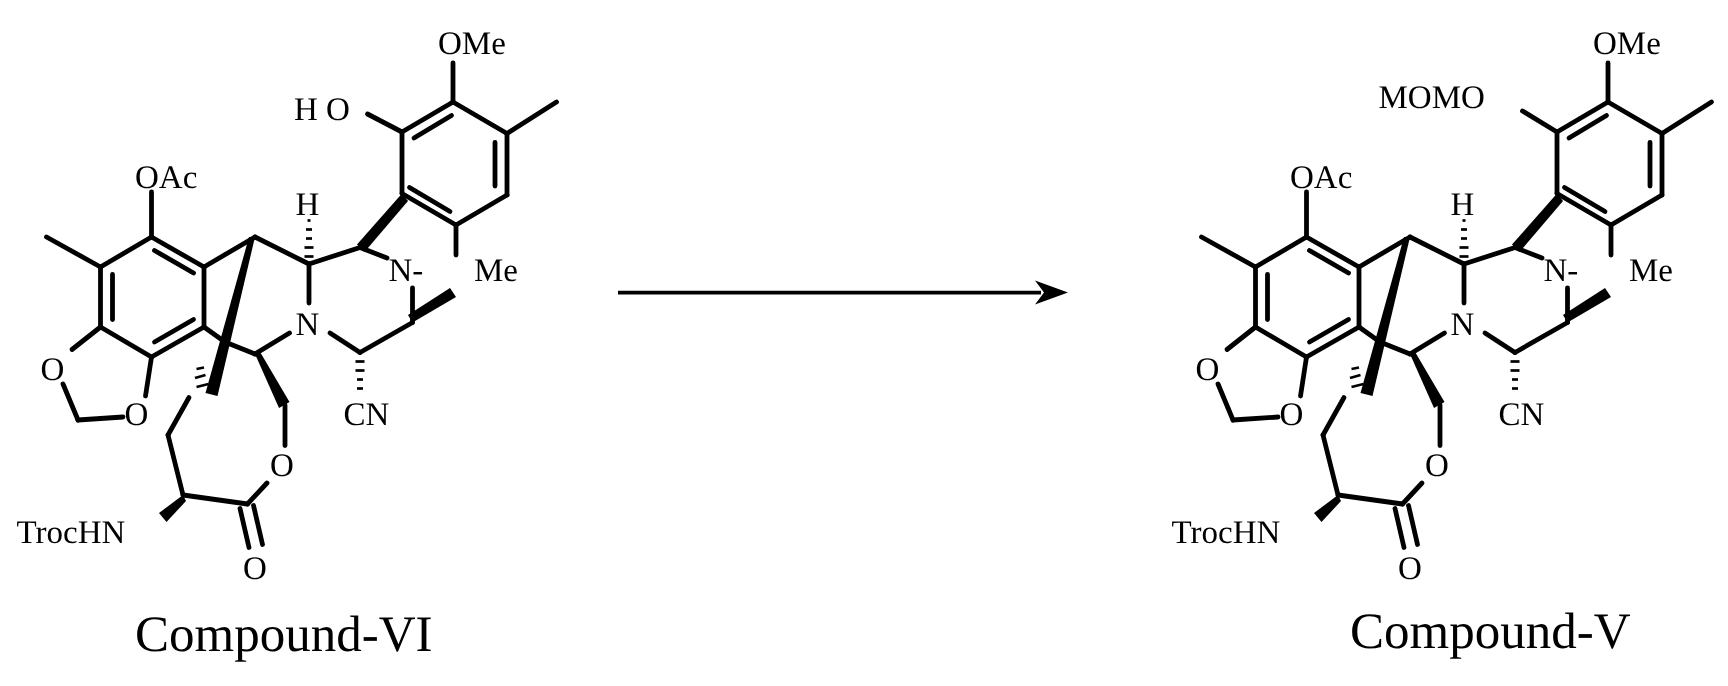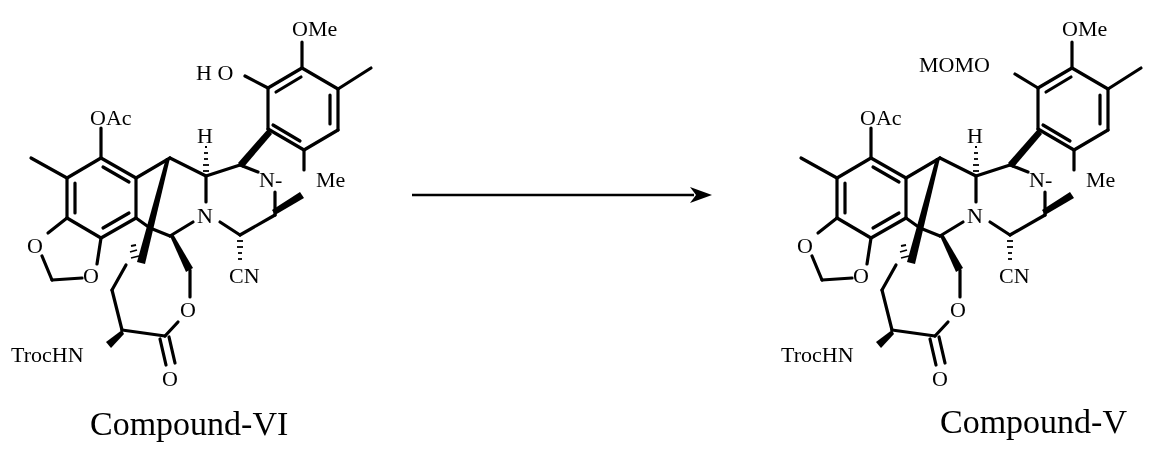--- a/index.html
+++ b/index.html
@@ -126,13 +126,13 @@
       <text class="lbl" x="11" y="362">TrocHN</text>
     </g>
   </svg>
 
 <svg class="arrow" width="1152" height="457">
   <line x1="412" y1="195" x2="694" y2="195" stroke="#000" stroke-width="2.5"></line>
   <polygon points="712,195 690,187 696,195 690,203" fill="#000"></polygon>
 </svg>
 
 <div class="caption" style="left:90px; top:405px;">Compound-VI</div>
-<div class="caption" style="left:940px; top:403px;">Compound-V</div>
+<div class="caption" style="left:900px; top:403px;">Compound-V</div>
 
 </body></html>

